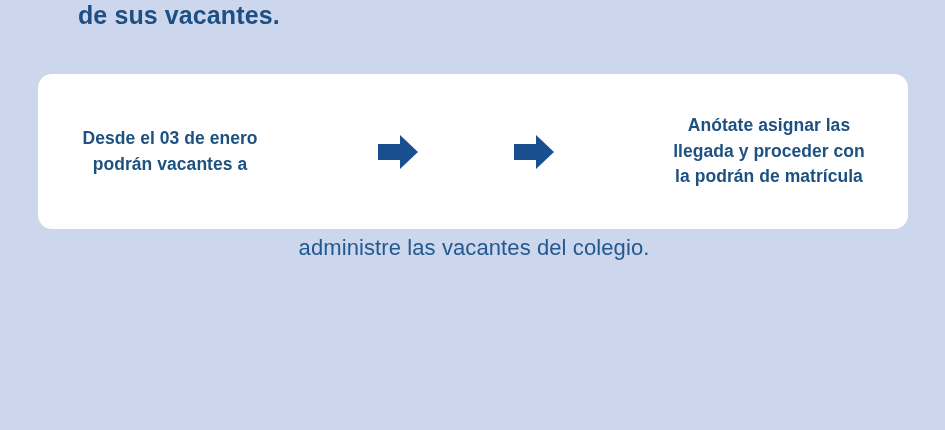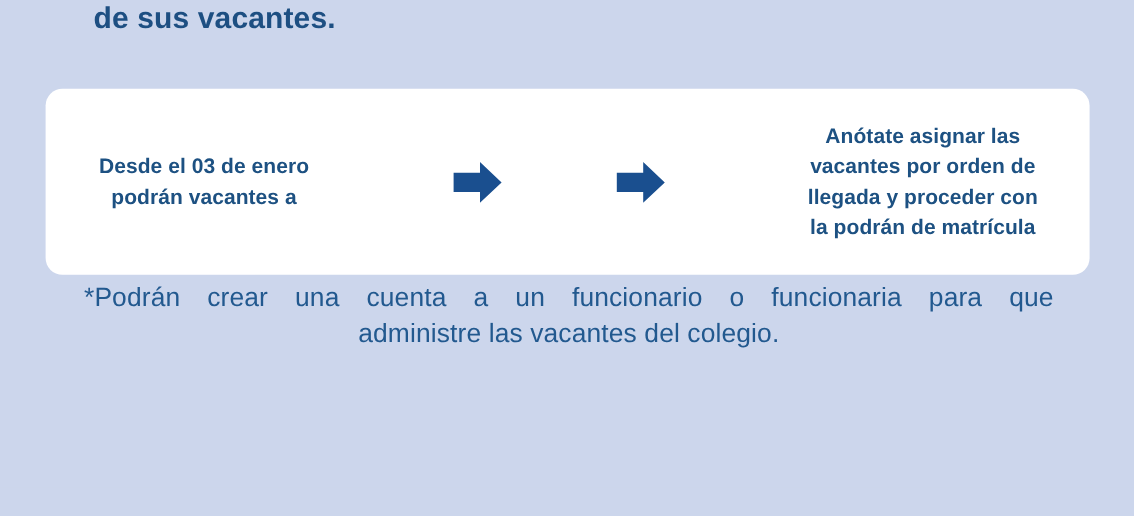--- a/index.html
+++ b/index.html
@@ -136,26 +136,24 @@
 
 
     <div class="arrow-wrap">
       <svg width="44" height="40" viewBox="0 0 44 40">
         <path d="M2 12 L24 12 L24 3 L42 20 L24 37 L24 28 L2 28 Z" fill="#1a4f8f"></path>
       </svg>
     </div>
 
     <div class="step step-3">
       <div>Anótate asignar las</div>
-      <div>vacantes por orden de</div>
       <div>llegada y proceder con</div>
       <div>la podrán de matrícula</div>
     </div>
 
   </div>
 
   <div class="note">
-    <div class="justified" style="text-align:justify;text-align-last:justify;">*Podrán crear una cuenta a un funcionario o funcionaria para que</div>
     <div class="last">administre las vacantes del colegio.</div>
   </div>
 
 
 </div>
 
 </body></html>

